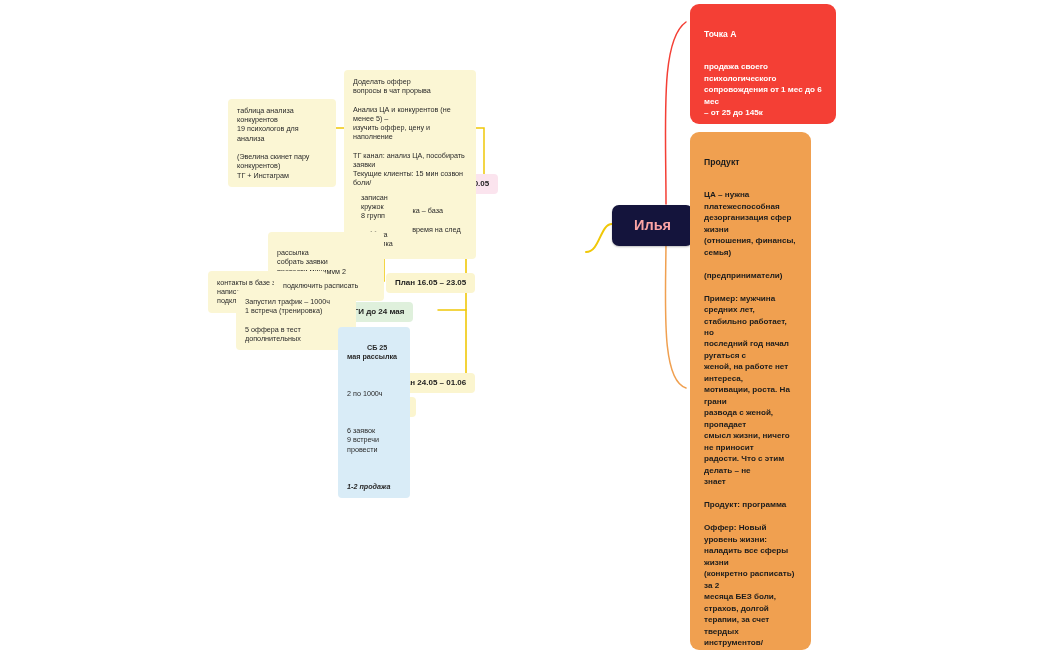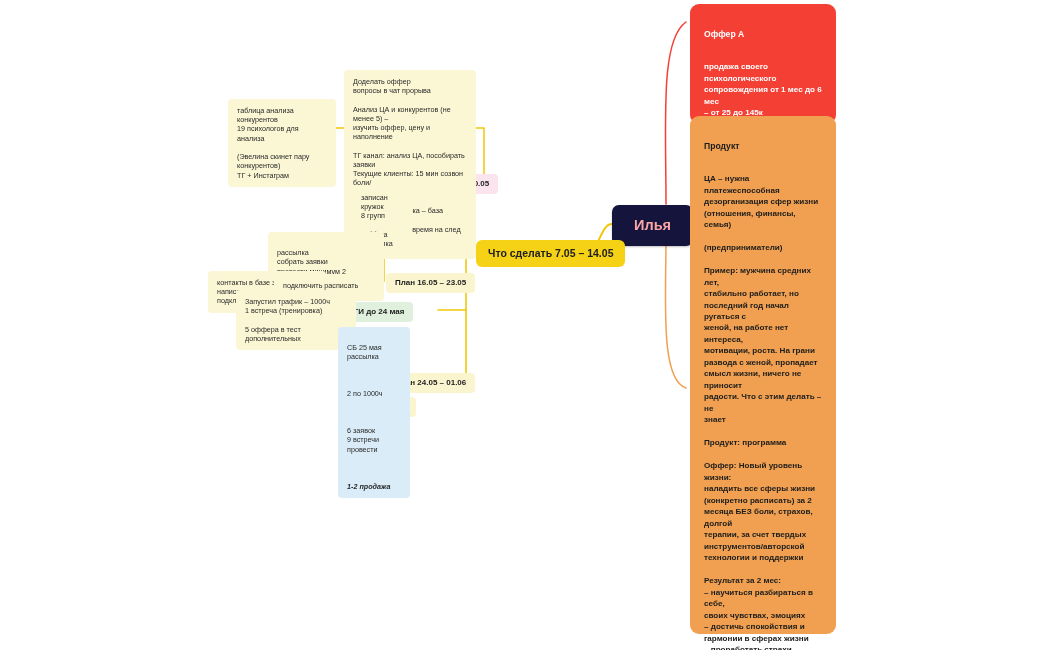--- a/index.html
+++ b/index.html
@@ -69,21 +69,21 @@
   
   .n-note {
     background: #fbf6d4;
     color: #2a2a2a;
     font-size: 7.2px;
     padding: 7px 9px;
     border-radius: 4px;
   }
   .n-note.blue { background: #d9ecf7; }
 
-  .n-note b { font-weight: 400; }
+  .n-note b { font-weight: 700; margin-left: 20px; }
   .n-note .red { color: #e8412f; font-weight: 700; }
   .n-note .ital { font-style: italic; font-weight: 700; }
 
   
   .n-card {
     border-radius: 9px;
     padding: 13px 14px;
     font-size: 8.1px;
     line-height: 1.42;
     white-space: pre-line;
@@ -142,31 +142,31 @@
       <path d="M 326 310 L 312 310" stroke="#f0c808"></path>
 
       <path d="M 384 381 L 370 381 L 370 340" stroke="#f0c808"></path>
       <path d="M 384 381 L 370 381 L 370 405 L 360 405" stroke="#f0c808"></path>
     </g>
   </svg>
 
   <div class="node n-center" style="left:612px; top:205px;">Илья</div>
 
   <div class="node n-card red" style="left:690px; top:4px; width:146px; height:120px;">
-    <span class="card-title">Оффер А</span>
+    <span class="card-title">Точка А</span>
     <span class="card-body">продажа своего
 психологического
 сопровождения от 1 мес до 6 мес
 – от 25 до 145к
 
 Есть ТГ канал, не продает через
 ТГ</span>
   </div>
 
-  <div class="node n-card orange" style="left:690px; top:116px; width:146px; height:518px;">
+  <div class="node n-card orange" style="left:690px; top:132px; width:121px; height:518px;">
     <span class="card-title">Продукт</span>
     <span class="card-body">ЦА  – нужна платежеспособная
 дезорганизация сфер жизни
 (отношения, финансы, семья)
 
 (предприниматели)
 
 Пример: мужчина средних лет,
 стабильно работает, но
 последний год начал ругаться с
@@ -209,21 +209,20 @@
 – окружение
 
 2 месяца
 доп материалы, задания
 инд сессия 8 штук + 2 допом
 поддержка в мессенджере
 
 120–135к</span>
   </div>
 
-  <div class="node n-branch" style="left:476px; top:240px;">Что сделать 7.05 – 14.05</div>
 
   <div class="node n-pill pink" style="left:385px; top:174px;">ЧТО СДЕЛАНО ДО 10.05</div>
 
   <div class="node n-pill green" style="left:386px; top:201px;">Итоги до 15 мая</div>
 
   <div class="node n-pill" style="left:386px; top:273px;">План 16.05 – 23.05</div>
 
   <div class="node n-pill green" style="left:328px; top:302px;">ИТОГИ до 24 мая</div>
 
   <div class="node n-pill" style="left:386px; top:373px;">План 24.05 – 01.06</div>

